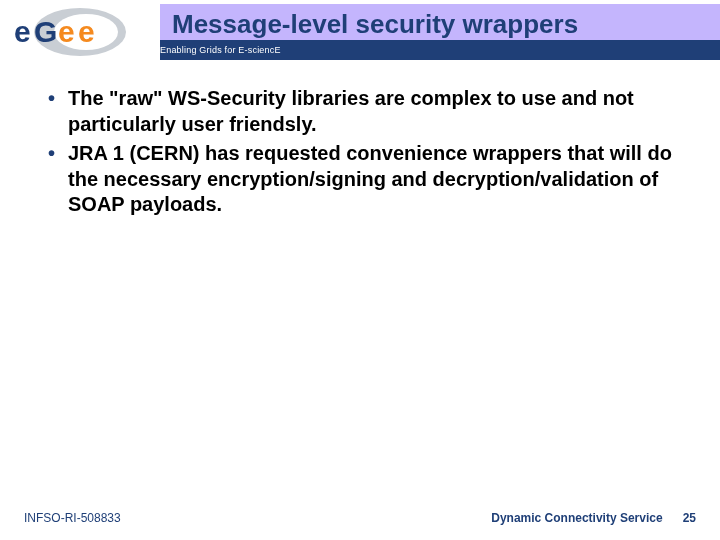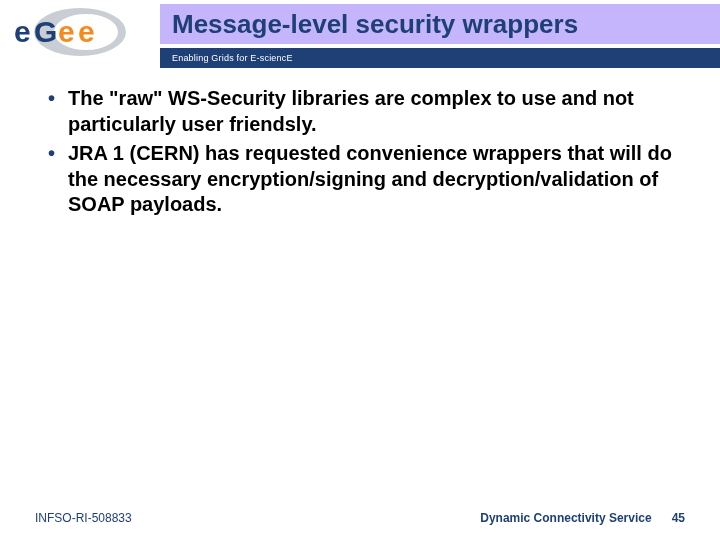--- a/index.html
+++ b/index.html
@@ -37,26 +37,26 @@
   .title-text {
     font-size: 26px;
     font-weight: bold;
     color: #1f3f77;
     white-space: nowrap;
   }
   .blue-bar {
     position: absolute;
     left: 160px;
     right: 0;
-    top: 48px;
+    top: 40px;
     height: 20px;
     background: #1f3f77;
     display: flex;
     align-items: center;
-    padding-left: 12px;
+    padding-left: 0;
   }
   .tagline {
     font-size: 9px;
     color: #ffffff;
     letter-spacing: 0.2px;
   }
   .content {
     padding: 18px 30px 0 48px;
   }
   .bullet-list {
@@ -84,21 +84,21 @@
   }
   .footer {
     position: absolute;
     left: 0;
     right: 0;
     bottom: 10px;
     height: 24px;
     display: flex;
     align-items: center;
     justify-content: space-between;
-    padding: 0 35px;
+    padding: 0 24px;
   }
   .footer-left {
     font-size: 12px;
     color: #1f3f77;
   }
   .footer-right {
     display: flex;
     gap: 20px;
   }
   .footer-service {
@@ -139,15 +139,15 @@
     <li><span>The "raw" WS-Security libraries are complex to use and not particularly user friendsly.</span></li>
     <li><span>JRA 1 (CERN) has requested convenience wrappers that will do the necessary encryption/signing and decryption/validation of SOAP payloads.</span></li>
   </ul>
   <div class="gap"></div>
 </div>
 
 <div class="footer">
   <div class="footer-left">INFSO-RI-508833</div>
   <div class="footer-right">
     <div class="footer-service">Dynamic Connectivity Service</div>
-    <div class="footer-page">45</div>
+    <div class="footer-page">25</div>
   </div>
 </div>
 
 </body></html>

